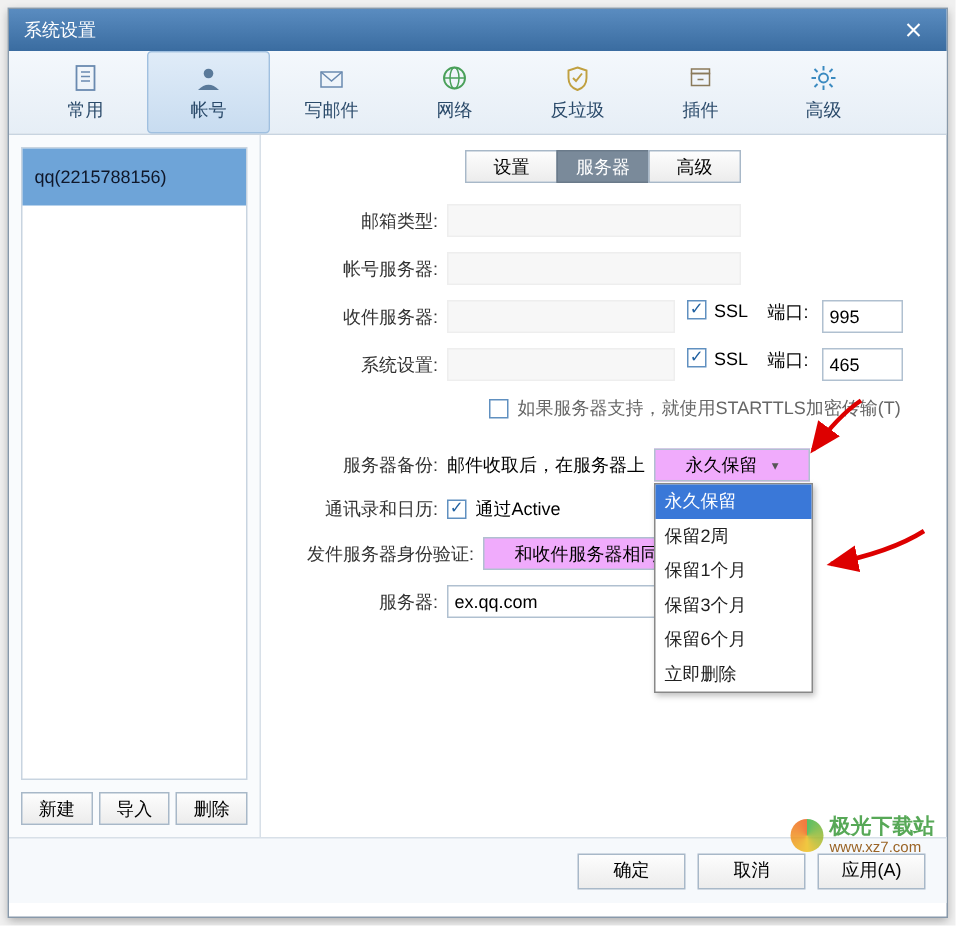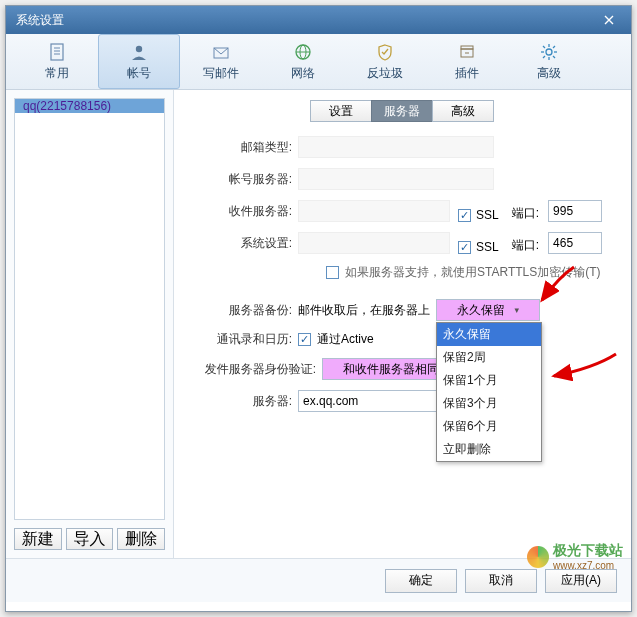--- a/index.html
+++ b/index.html
@@ -9,33 +9,33 @@
 .titlebar .close { width: 24px; height: 18px; display:flex; align-items:center; justify-content:center; cursor:pointer; }
 .titlebar .close svg { width:10px; height:10px; }
 .toolbar { height: 56px; background: linear-gradient(#f4f8fc, #e6eef6); border-bottom: 1px solid #c8d4e0; display:flex; padding: 0 10px; }
 .tool-item { width: 82px; display:flex; flex-direction:column; align-items:center; justify-content:center; cursor:pointer; color:#2a4a6a;}
 .tool-item.active { background: linear-gradient(#e0ecf8, #c8dcf0); border:1px solid #a0c0e0; border-radius:3px; }
 .tool-item .icon { height:22px; display:flex; align-items:center; justify-content:center; margin-bottom:2px; }
 .tool-item .label { font-size:12px; }
 .body { display:flex; height: 468px; }
 .sidebar { width: 168px; border-right:1px solid #d8e0e8; padding:8px; background:#f9fbfd; display:flex; flex-direction:column; }
 .account-list { flex:1; border:1px solid #c8d4e0; background:#fff; }
-.account-item { background:#6ea4d8; color:#4c1d95; padding:0 8px; }
+.account-item { background:#6ea4d8; color:#0f172a; padding:12px 8px; }
 .sidebar-buttons { display:flex; gap:4px; margin-top:8px; }
-.sidebar-buttons button { flex:1; height:22px; border:1px solid #a8b8c8; background:linear-gradient(#fdfdfd,#ececec); cursor:pointer; font-size:16px;}
+.sidebar-buttons button { flex:1; height:22px; border:1px solid #a8b8c8; background:linear-gradient(#fdfdfd,#ececec); cursor:pointer; font-size:12px;}
 .content { flex:1; padding: 10px 18px; position:relative; }
 .sub-tabs { display:flex; justify-content:center; margin-bottom:14px; }
 .sub-tab { width:62px; height:22px; border:1px solid #a8b8c8; background:linear-gradient(#fdfdfd,#ececec); display:flex; align-items:center; justify-content:center; cursor:pointer; margin-left:-1px;}
 .sub-tab.active { background:#7a8a9a; color:#fff; border-color:#6a7a8a; }
 .form-row { display:flex; align-items:center; margin-bottom:10px; }
 .form-row .lbl { width:100px; text-align:right; margin-right:6px; color:#333; }
 .form-row input[type=text] { height:22px; border:1px solid #b0c0d0; padding:0 4px; background:#fff; }
 .wide { width: 196px; }
 .blur { background: #f7f7f7 !important; color:transparent; border:1px solid #eee !important;}
-.ssl-group { display:flex; align-items:flex-end; gap:5px; }
+.ssl-group { display:flex; align-items:flex-start; gap:5px; }
 .checkbox { width:13px; height:13px; border:1px solid #6090c0; display:inline-flex; align-items:center; justify-content:center; background:#fff;}
 .checkbox.checked::after { content:"✓"; font-size:11px; color:#2060a0; line-height:1;}
 .port-lbl { margin:0 4px 0 8px; }
 .port-in { width:54px; height:22px; border:1px solid #b0c0d0; padding:0 4px;}
 .starttls { margin-left:134px; display:flex; align-items:center; gap:6px; color:#666; margin-bottom:18px;}
 .select { width:104px; height:22px; border:1px solid #b0c0d0; background:#f0abfc; display:flex; align-items:center; justify-content:space-between; padding:0 20px; cursor:pointer; position:relative;}
 .select .arrow { font-size:9px; color:#555;}
 .wide-select { width:150px; }
 .dropdown { position:absolute; top:22px; left:-1px; width:106px; border:1px solid #888; background:#fff; z-index:10; box-shadow:1px 2px 4px rgba(0,0,0,0.25);}
 .dropdown .opt { padding:3px 6px; cursor:pointer; color:#222;}

